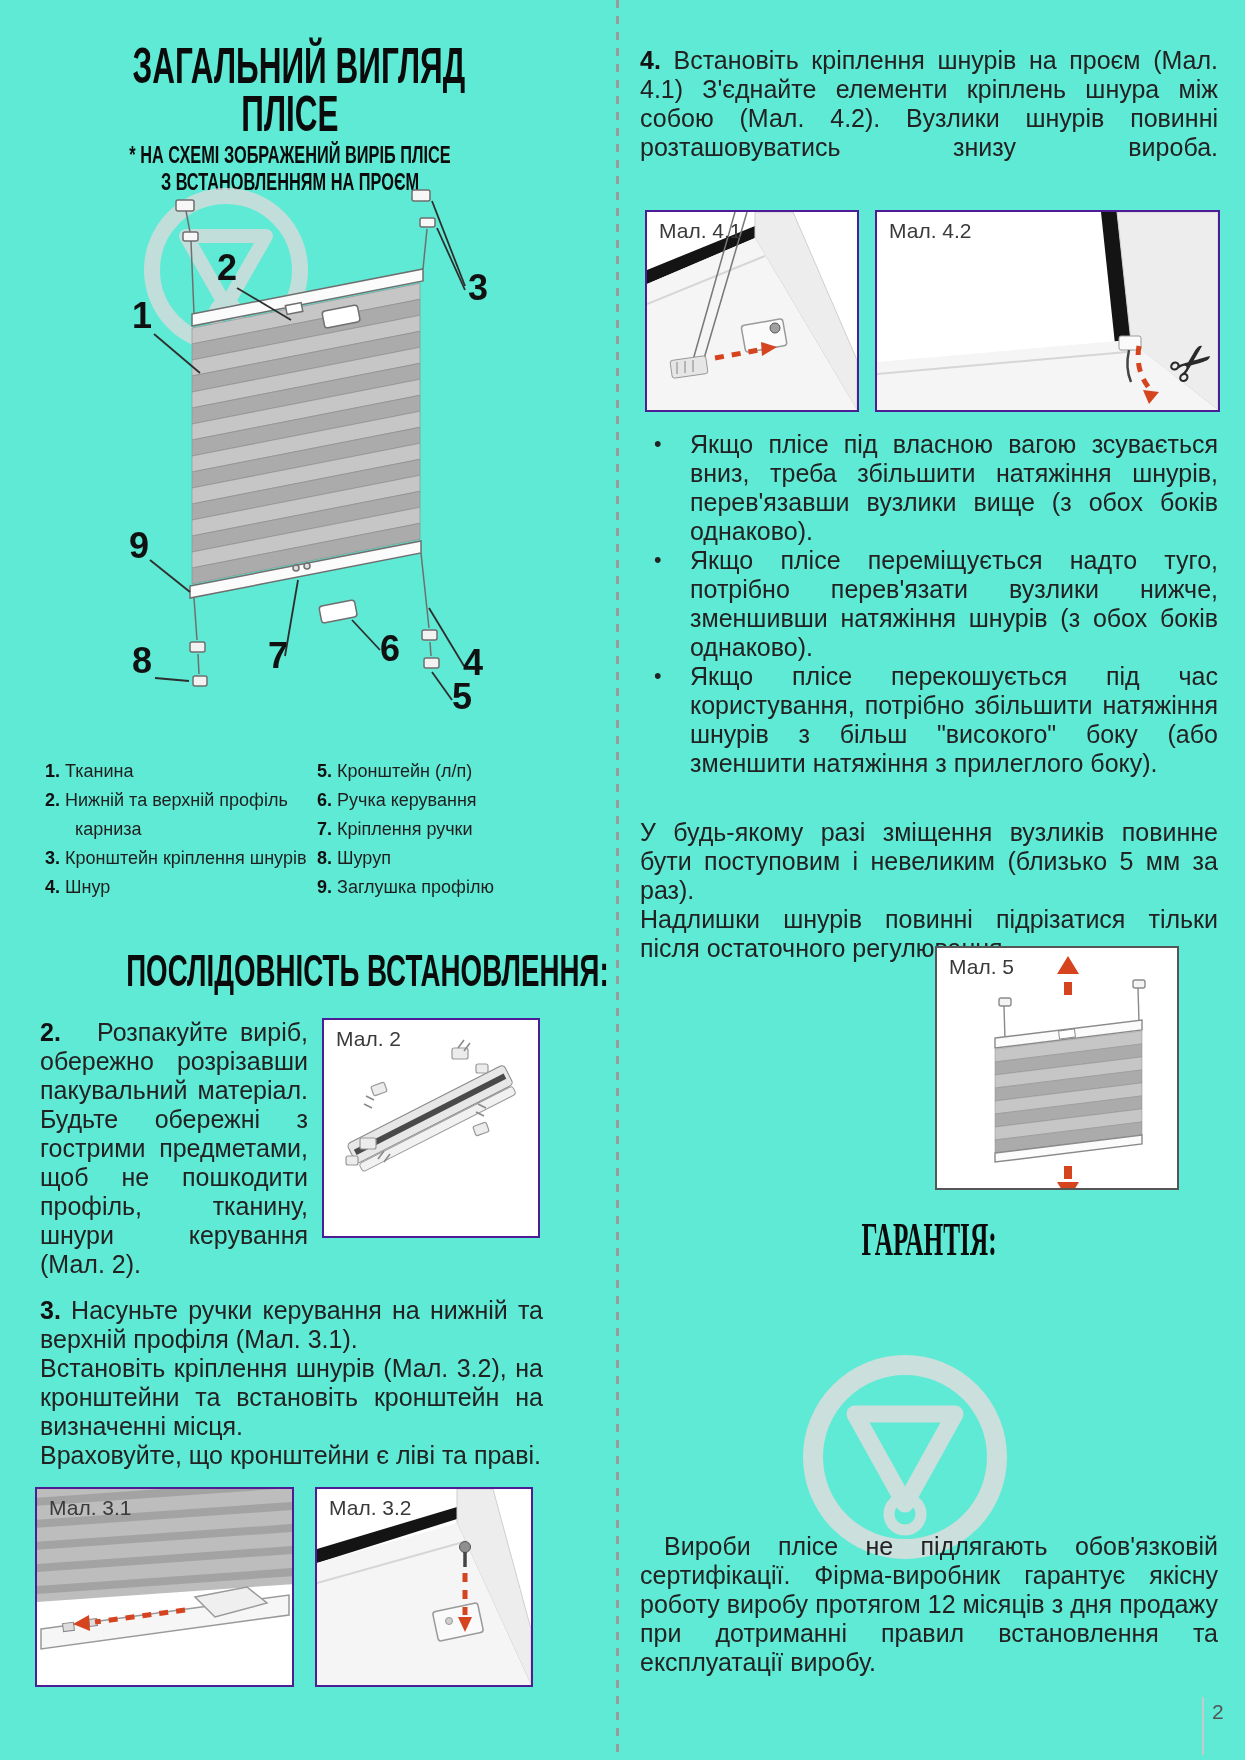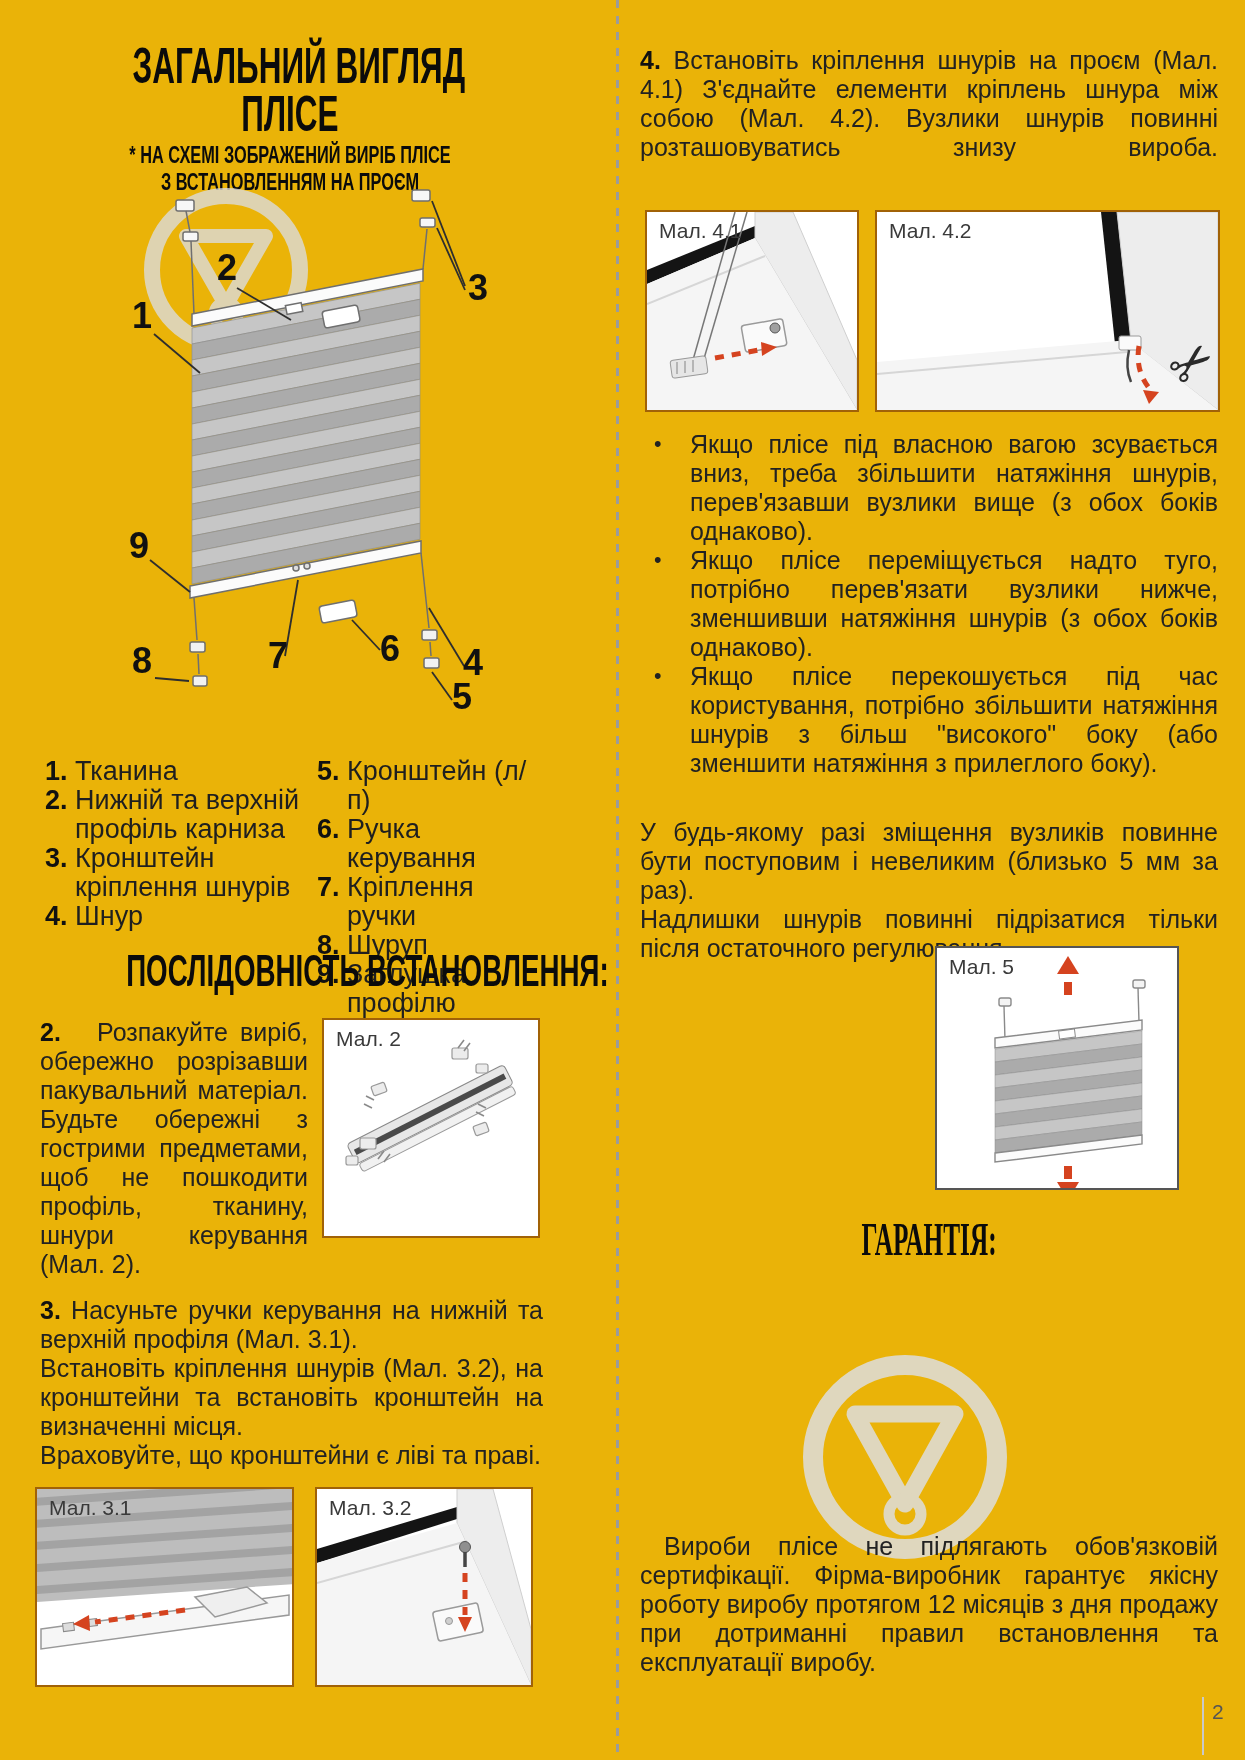--- a/index.html
+++ b/index.html
@@ -1,35 +1,35 @@
 <!DOCTYPE html>
 <html><head>
 <meta charset="utf-8">
 <style>
   html,body{margin:0;padding:0;background:#888;}
-  #page{position:relative;width:1245px;height:1760px;background:#eab308;
+  #page{position:relative;width:1245px;height:1760px;background:#5eead4;
         font-family:"Liberation Sans",sans-serif;color:#1f1f1f;overflow:hidden;margin:0 auto;}
   .abs{position:absolute;}
   
   .cond{display:block;font-weight:bold;color:#0b0b0b;white-space:nowrap;}
   .squeeze{transform:scaleX(.63);transform-origin:50% 50%;}
   .squeeze2{transform:scaleX(.71);transform-origin:50% 50%;}
   .squeeze3{transform:scaleX(.55);transform-origin:50% 50%;}
   .center{text-align:center;}
   
   .txt{font-size:25px;line-height:29px;color:#222;}
   .just{text-align:justify;}
   .justlast{text-align:justify;text-align-last:justify;}
   .b{font-weight:bold;color:#111;}
   
   .legend{display:flex;}
-  .legend-col{font-size:27px;line-height:29px;}
+  .legend-col{font-size:18px;line-height:29px;}
   .legend-item{padding-left:30px;text-indent:-30px;}
   
-  .figbox{position:relative;border:2px solid #a16207;background:#fff;flex:none;box-sizing:border-box;}
+  .figbox{position:relative;border:2px solid #4c1d95;background:#fff;flex:none;box-sizing:border-box;}
   .figlabel{position:absolute;top:7px;left:12px;font-size:21px;color:#3a3a3a;z-index:2;}
   .figrow{display:flex;}
   
   .bullet{display:flex;}
   .dot{width:50px;padding-left:14px;box-sizing:border-box;font-size:21.5px;line-height:29px;color:#222;}
   .btxt{flex:1;}
   
   #divider{left:616px;top:0;width:3px;height:1760px;
            background:repeating-linear-gradient(to bottom,#9b9b9b 0 8px,transparent 8px 16px);}
   #page-rule{left:1202px;top:1697px;width:0;height:58px;border-left:2px solid #c9c9c9;}

